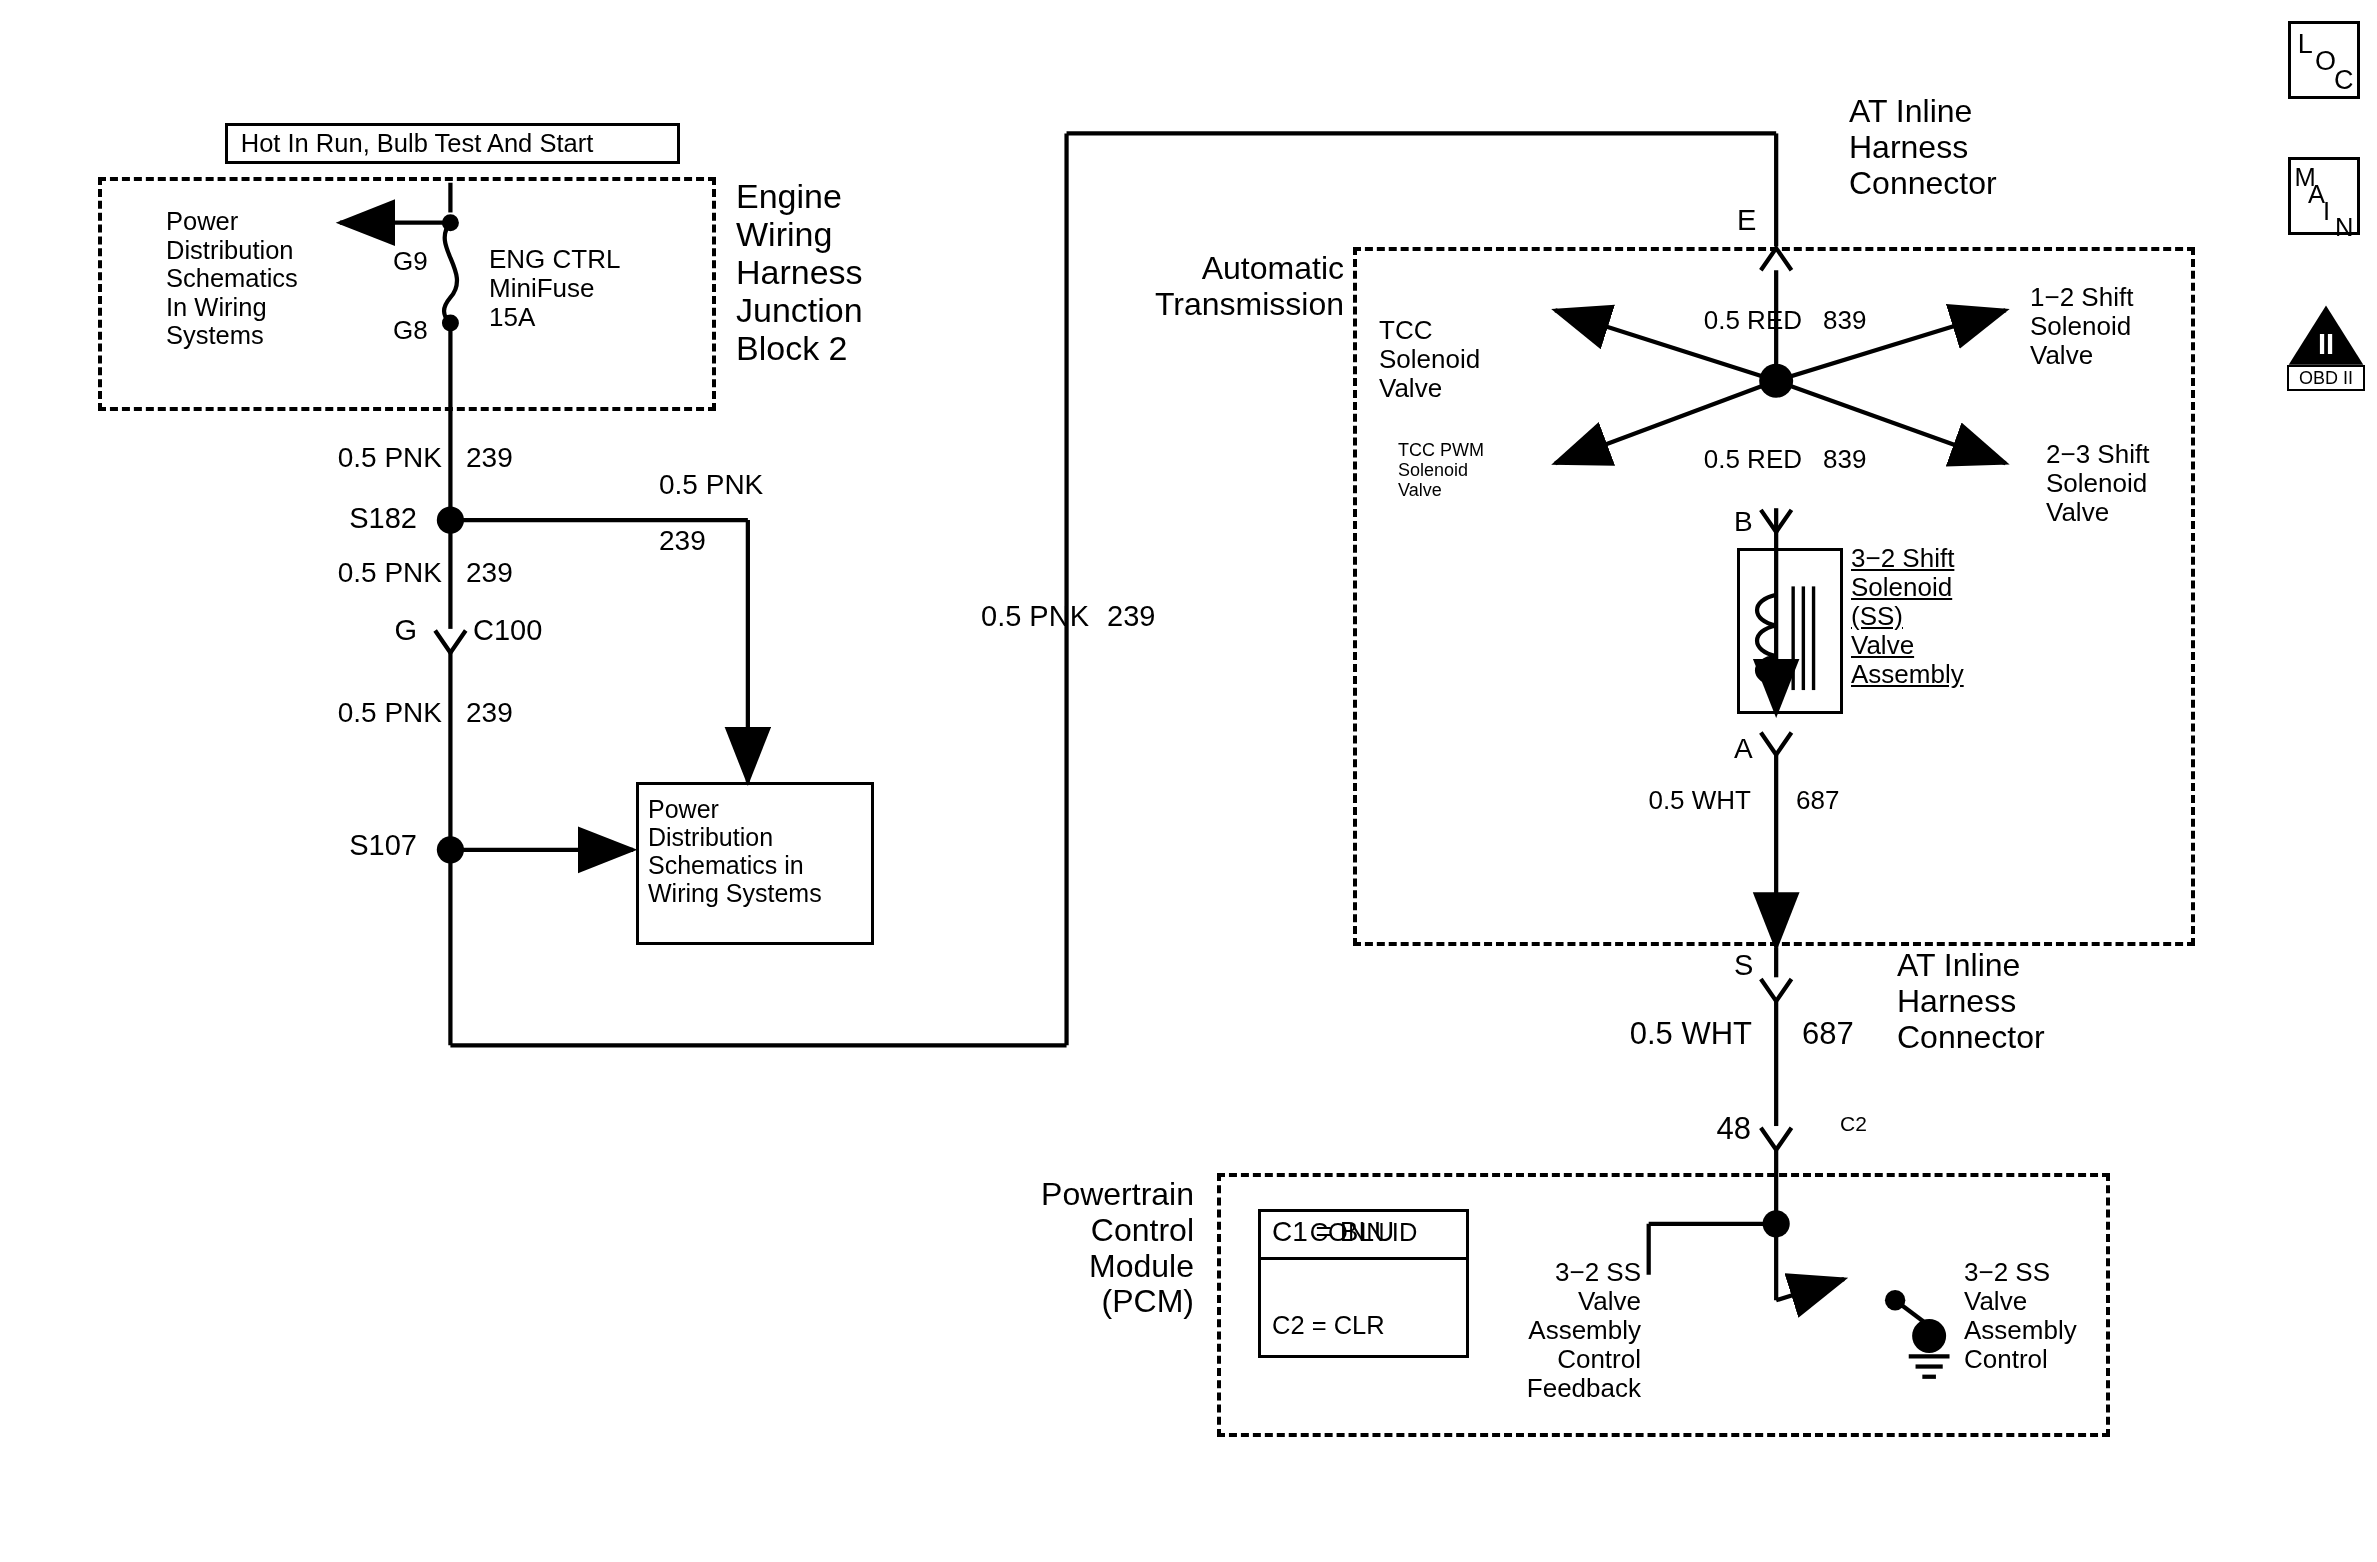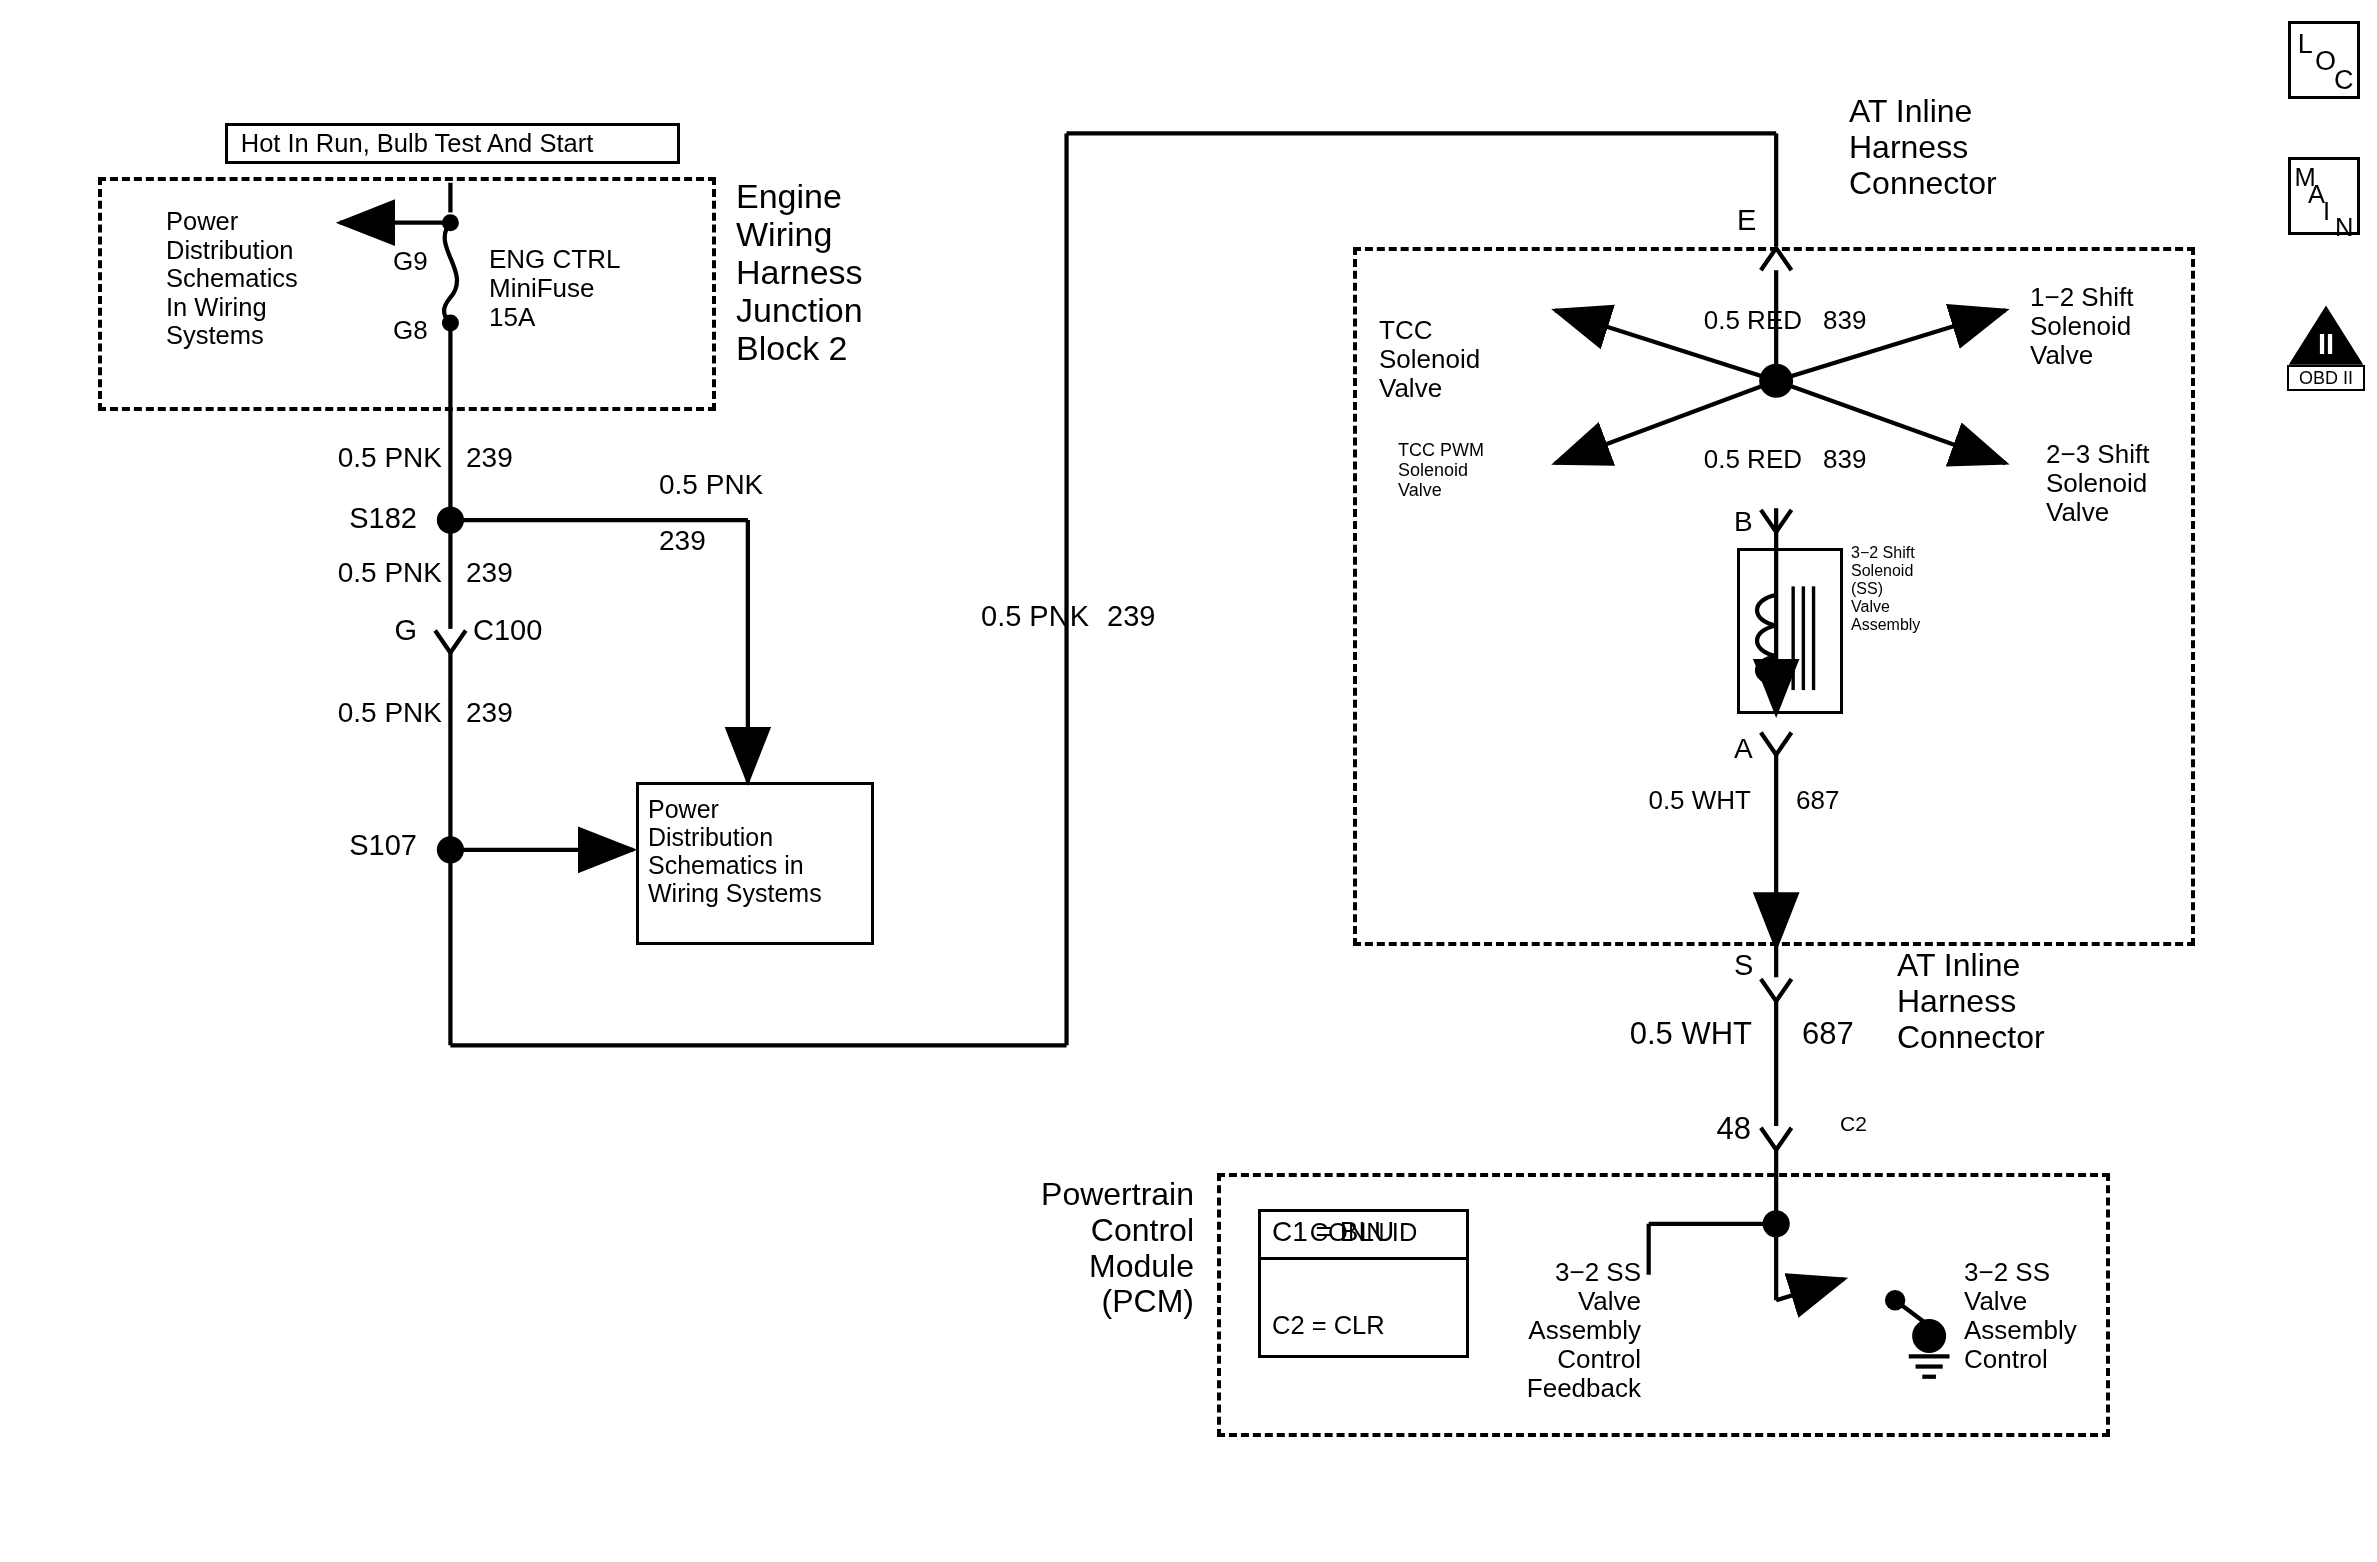--- a/index.html
+++ b/index.html
@@ -143,20 +143,22 @@
   <div class="lbl rt" style="left:808px;top:600px;width:281px;font-size:29px;">0.5 PNK</div>
   <div class="lbl" style="left:1107px;top:600px;font-size:29px;">239</div>
 
   <div class="box-solid" style="left:636px;top:782px;width:238px;height:163px;"></div>
   <div class="lbl" style="left:648px;top:795px;font-size:25px;">Power
 Distribution
 Schematics in
 Wiring Systems</div>
 
   <div class="box-dash" style="left:1353px;top:247px;width:842px;height:699px;"></div>
+  <div class="lbl rt" style="left:1097px;top:251px;width:247px;font-size:32px;">Automatic
+Transmission</div>
 
   <div class="lbl" style="left:1849px;top:94px;font-size:32px;">AT Inline
 Harness
 Connector</div>
   <div class="lbl" style="left:1737px;top:204px;font-size:29px;">E</div>
 
   <div class="lbl" style="left:1379px;top:283px;font-size:26px;margin-top:33px;">TCC
 Solenoid
 Valve</div>
   <div class="lbl" style="left:1398px;top:440px;font-size:18px;">TCC PWM
@@ -171,21 +173,21 @@
 
   <div class="lbl rt" style="left:1615px;top:306px;width:187px;font-size:26px;">0.5 RED</div>
   <div class="lbl" style="left:1823px;top:306px;font-size:26px;">839</div>
   <div class="lbl rt" style="left:1615px;top:445px;width:187px;font-size:26px;">0.5 RED</div>
   <div class="lbl" style="left:1823px;top:445px;font-size:26px;">839</div>
 
   <div class="lbl" style="left:1734px;top:506px;font-size:28px;">B</div>
   <div class="lbl" style="left:1734px;top:733px;font-size:28px;">A</div>
 
   <div class="box-solid" style="left:1737px;top:548px;width:106px;height:166px;"></div>
-  <div class="lbl" style="left:1851px;top:544px;font-size:16px;">3−2 Shift
+  <div class="lbl" style="left:1851px;top:544px;font-size:26px;text-decoration:underline;">3−2 Shift
 Solenoid
 (SS)
 Valve
 Assembly</div>
 
   <div class="lbl rt" style="left:1496px;top:786px;width:255px;font-size:26px;">0.5 WHT</div>
   <div class="lbl" style="left:1796px;top:786px;font-size:26px;">687</div>
 
   <div class="lbl" style="left:1734px;top:949px;font-size:29px;">S</div>
   <div class="lbl" style="left:1897px;top:948px;font-size:32px;">AT Inline

